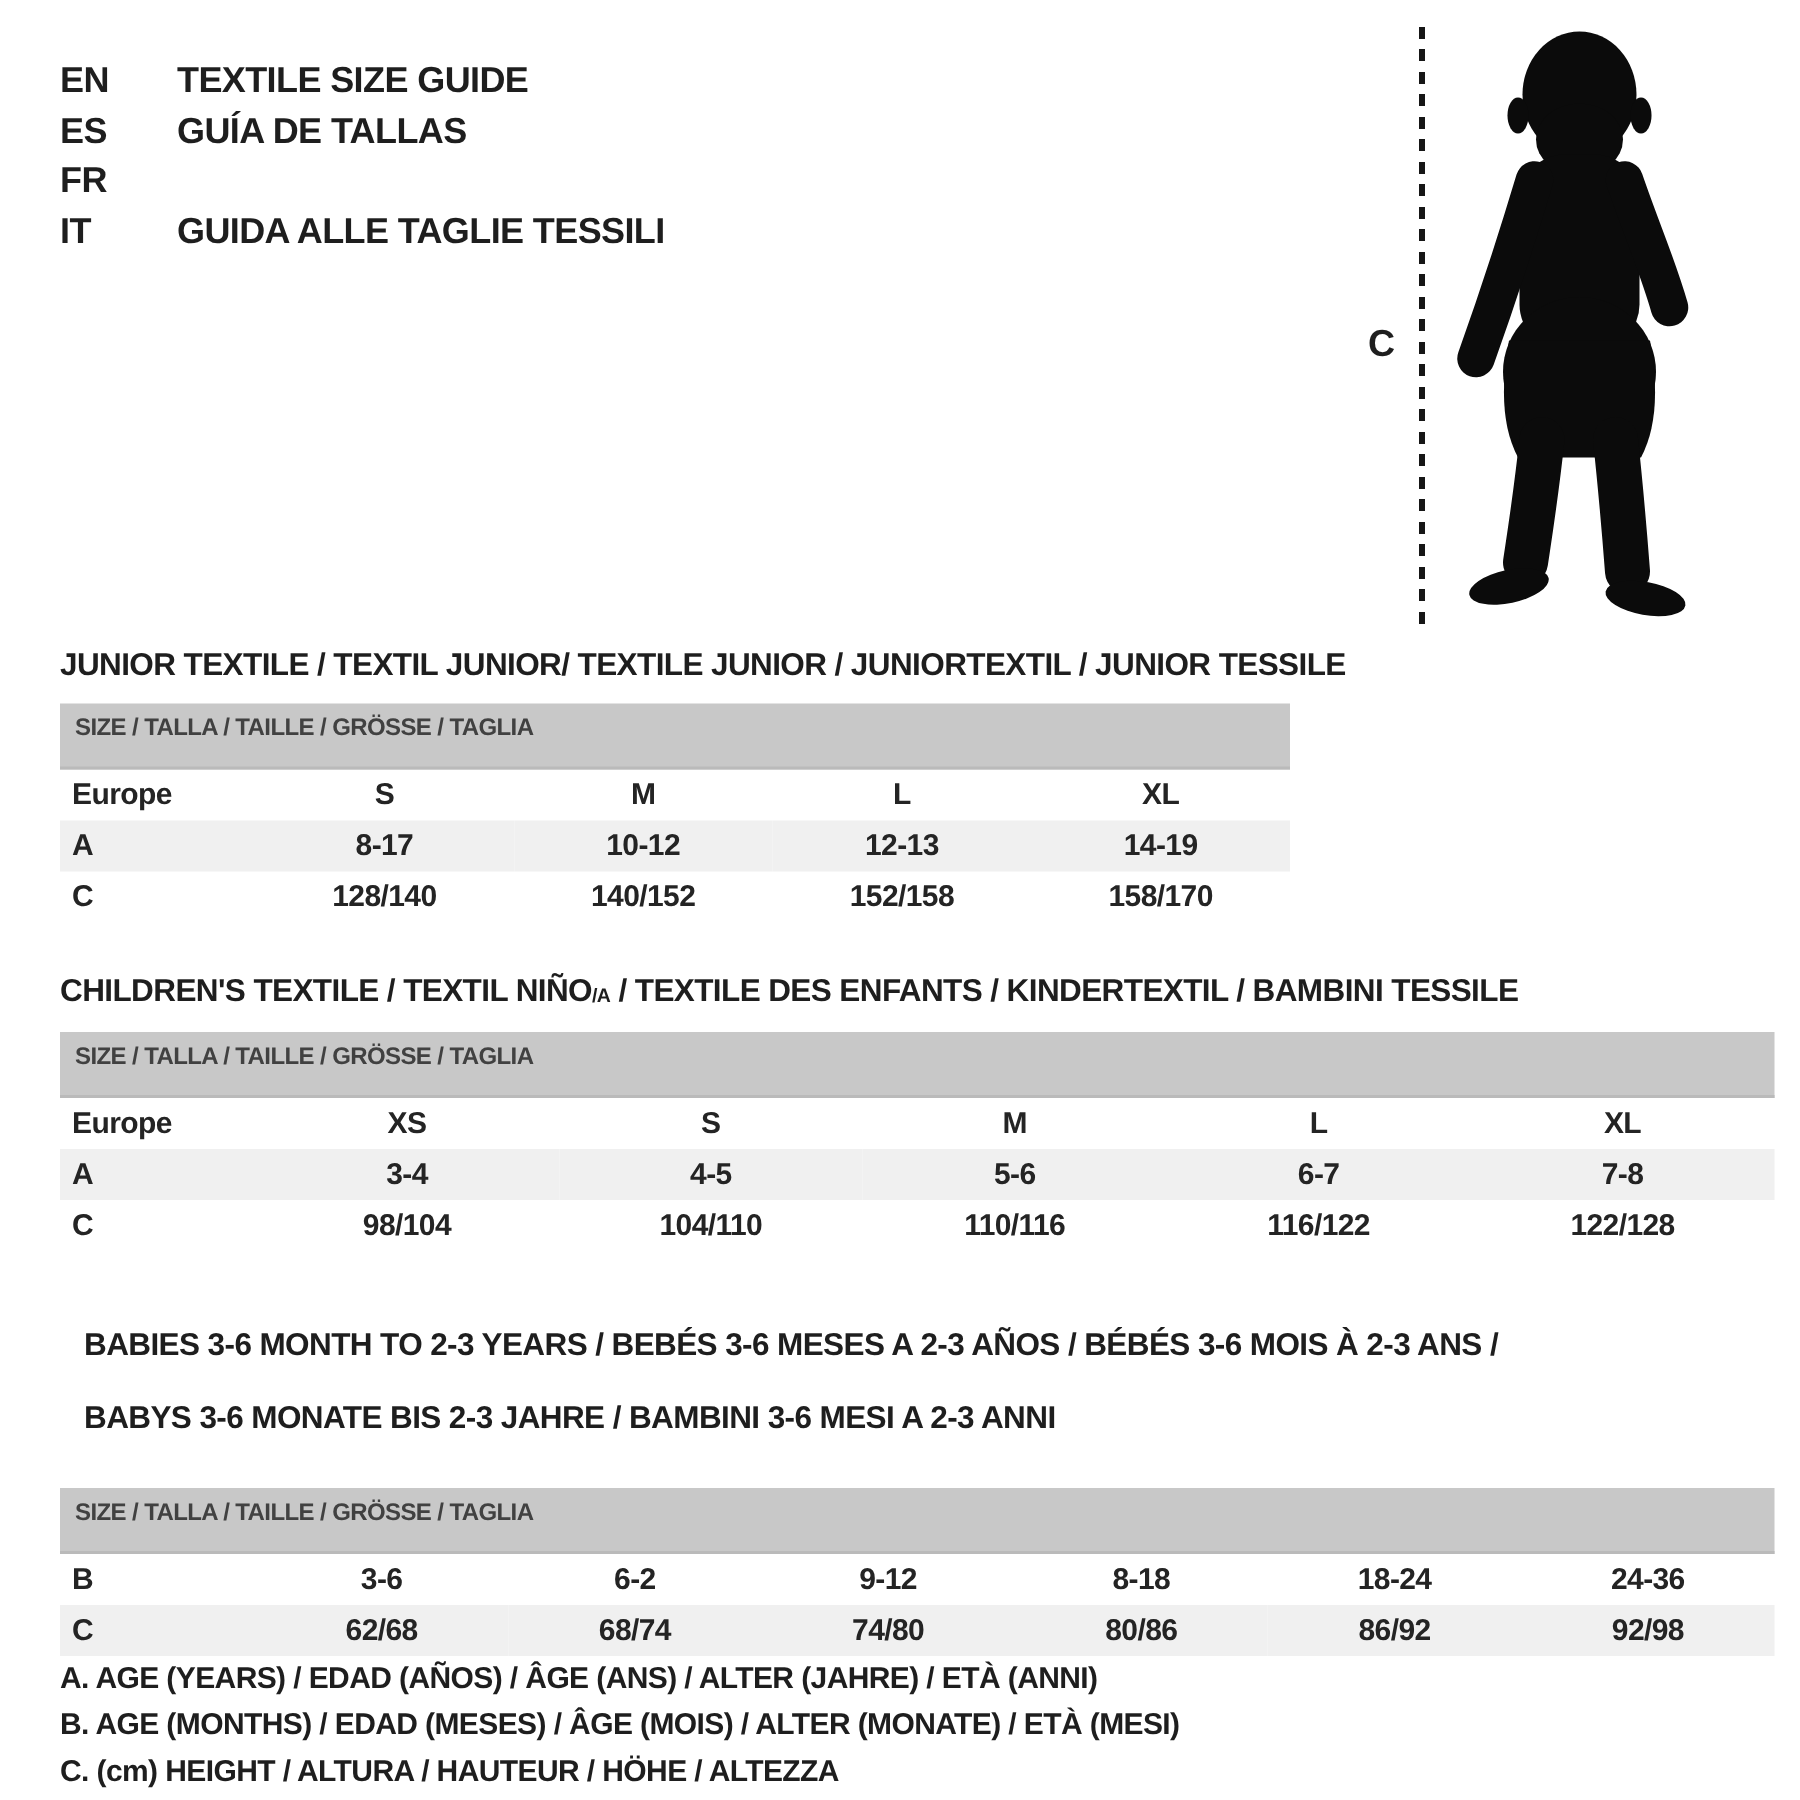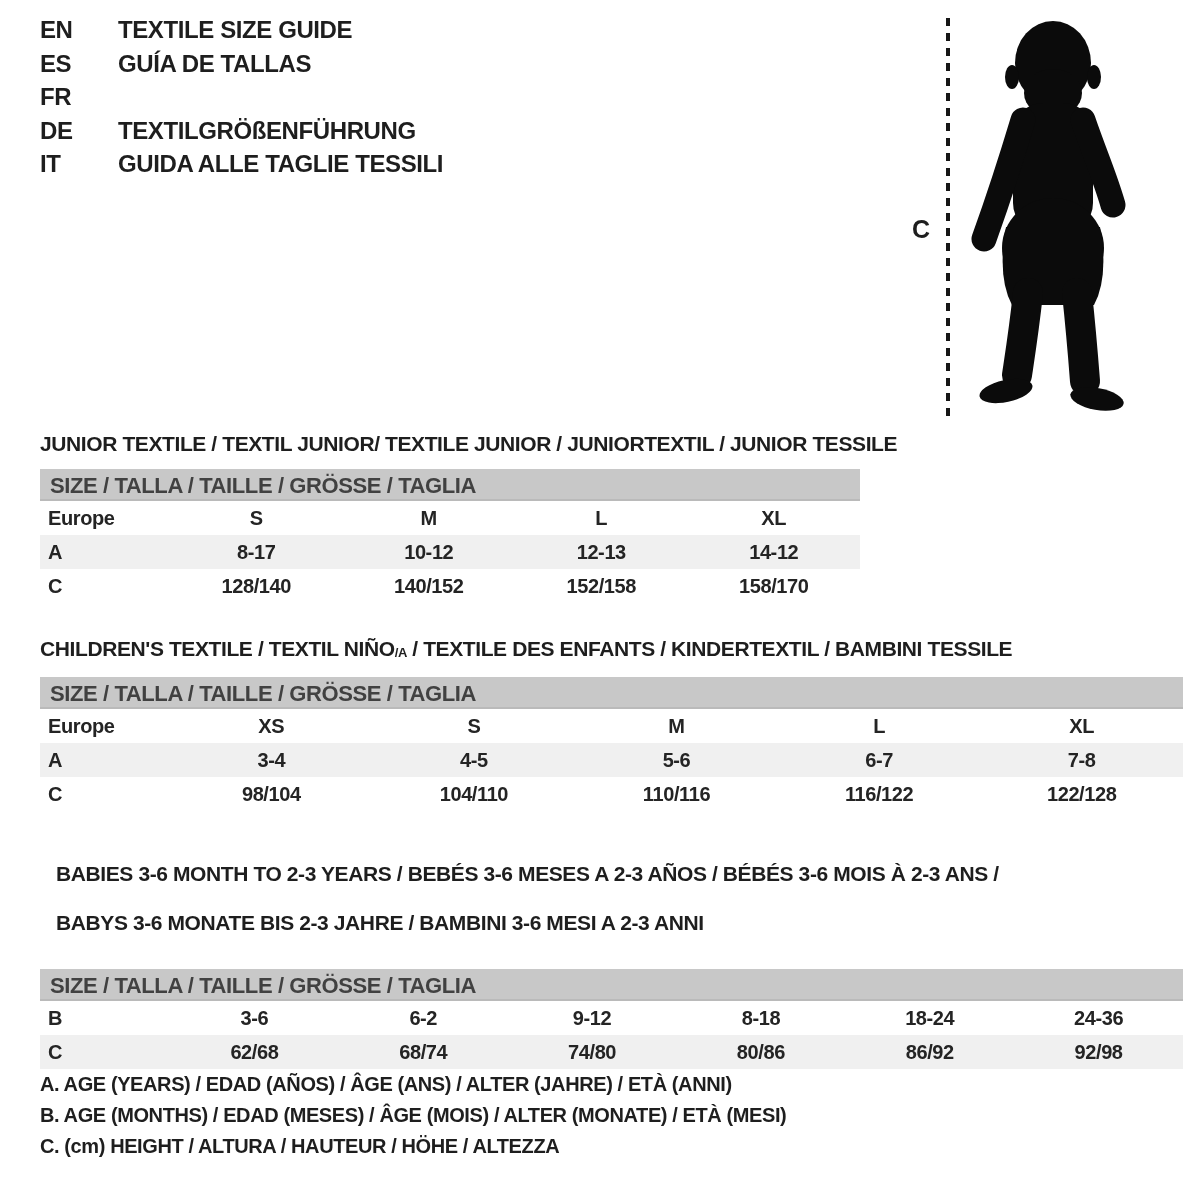--- a/index.html
+++ b/index.html
@@ -8,44 +8,44 @@
     width: 1200px; height: 1200px;
     background: #ffffff;
     font-family: "Liberation Sans", sans-serif;
     font-weight: 700;
     color: #1e1e1e;
     letter-spacing: -0.4px;
   }
   .page { position: relative; width: 1200px; height: 1200px; overflow: hidden; background: #ffffff; }
 
   
-  .langs { position: absolute; left: 40px; top: 16px; }
+  .langs { position: absolute; left: 40px; top: 40px; }
   .lang-row { display: flex; align-items: baseline; height: 33.5px; font-size: 24px; }
   .lang-code { width: 78px; flex: 0 0 78px; }
 
   
   .figure { position: absolute; left: 900px; top: 10px; width: 290px; height: 430px; }
   .c-label { position: absolute; left: 12px; top: 205px; font-size: 25px; }
   .dash-line {
     position: absolute; left: 46px; top: 8px; width: 4px; height: 402px;
     background: repeating-linear-gradient(to bottom, #161616 0px, #161616 8px, transparent 8px, transparent 15px);
   }
   .baby-svg { position: absolute; left: 64px; top: 5px; }
 
   
   .content { position: absolute; left: 40px; top: 432px; width: 1143px; }
   .section-title { font-size: 21px; line-height: 24px; margin: 0 0 13px 0; }
   .sub-a { font-size: 13px; position: relative; top: 1px; }
   .babies-title-line { font-size: 21px; line-height: 33px; margin: 16px; }
 
   .size-band {
-    height: 32px; line-height: 34px;
+    height: 44px; line-height: 34px;
     background: #c8c8c8; color: #414141;
     border-bottom: 2px solid #bababa;
-    font-size: 22px; padding-left: 10px;
+    font-size: 16px; padding-left: 10px;
   }
   table.size-table { border-collapse: collapse; table-layout: fixed; font-size: 20px; color: #242424; }
   table.size-table td { height: 34px; text-align: center; padding: 0; white-space: nowrap; }
   table.size-table td.cell-label { text-align: left; padding-left: 8px; }
   table.size-table tr:nth-child(even) { background: #f0f0f0; }
   table.w-junior { width: 820px; }
   table.w-full { width: 100%; }
   col.label-col { width: 130px; }
 
   .gap-after-junior { height: 34px; }
@@ -65,24 +65,20 @@
     <div class="lang-row">
       <span class="lang-code">EN</span>
       <span class="lang-title">TEXTILE SIZE GUIDE</span>
     </div>
     <div class="lang-row">
       <span class="lang-code">ES</span>
       <span class="lang-title">GUÍA DE TALLAS</span>
     </div>
     <div class="lang-row">
       <span class="lang-code">FR</span>
-    </div>
-    <div class="lang-row">
-      <span class="lang-code">DE</span>
-      <span class="lang-title">TEXTILGRÖßENFÜHRUNG</span>
     </div>
     <div class="lang-row">
       <span class="lang-code">IT</span>
       <span class="lang-title">GUIDA ALLE TAGLIE TESSILI</span>
     </div>
   </div>
 
   <div class="figure">
     <span class="c-label">C</span>
     <div class="dash-line"></div>
@@ -128,21 +124,21 @@
             <td>S</td>
             <td>M</td>
             <td>L</td>
             <td>XL</td>
           </tr>
           <tr>
             <td class="cell-label">A</td>
             <td>8-17</td>
             <td>10-12</td>
             <td>12-13</td>
-            <td>14-12</td>
+            <td>14-19</td>
           </tr>
           <tr>
             <td class="cell-label">C</td>
             <td>128/140</td>
             <td>140/152</td>
             <td>152/158</td>
             <td>158/170</td>
           </tr>
         </tbody>
       </table>

